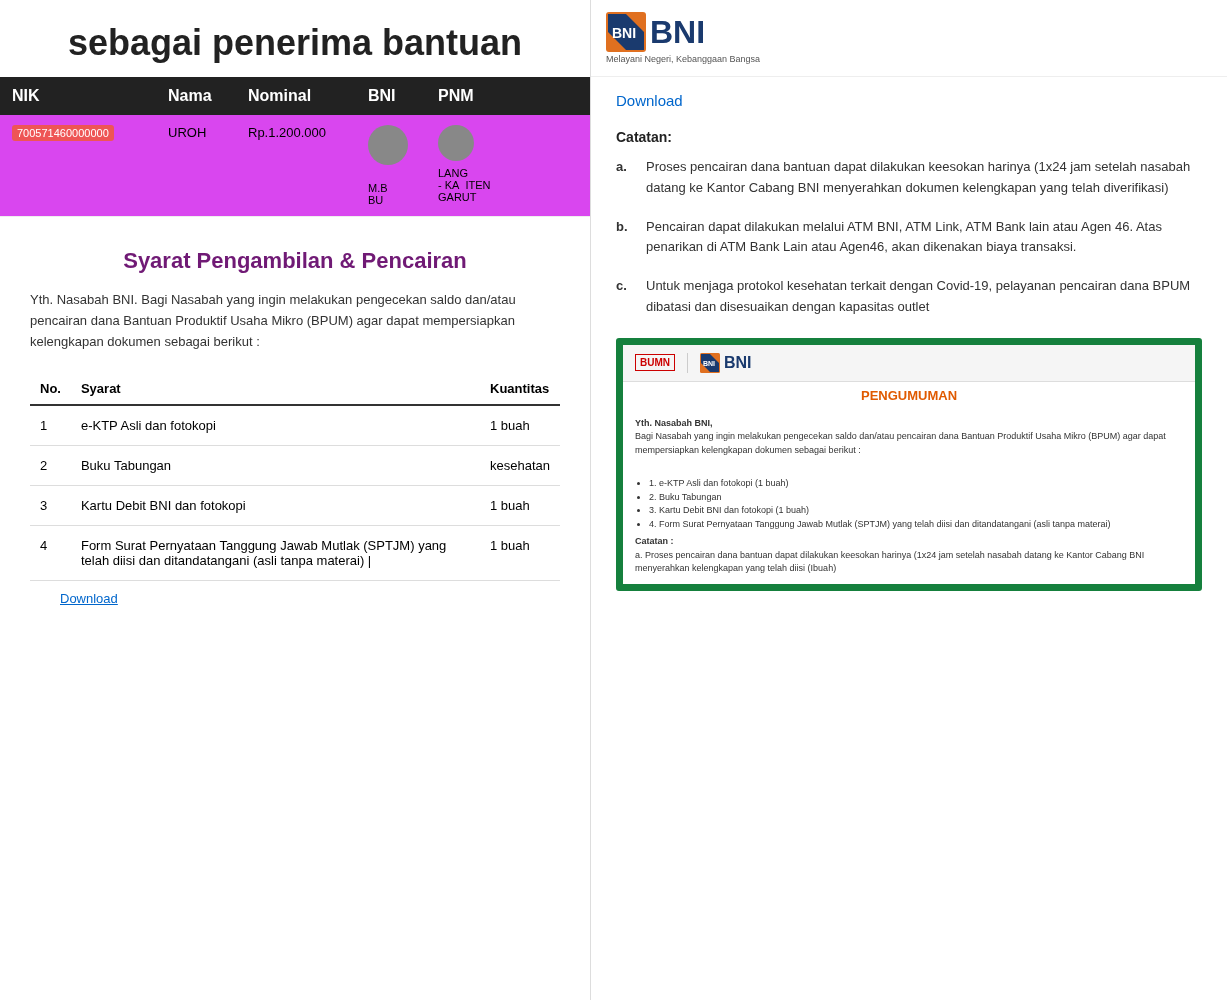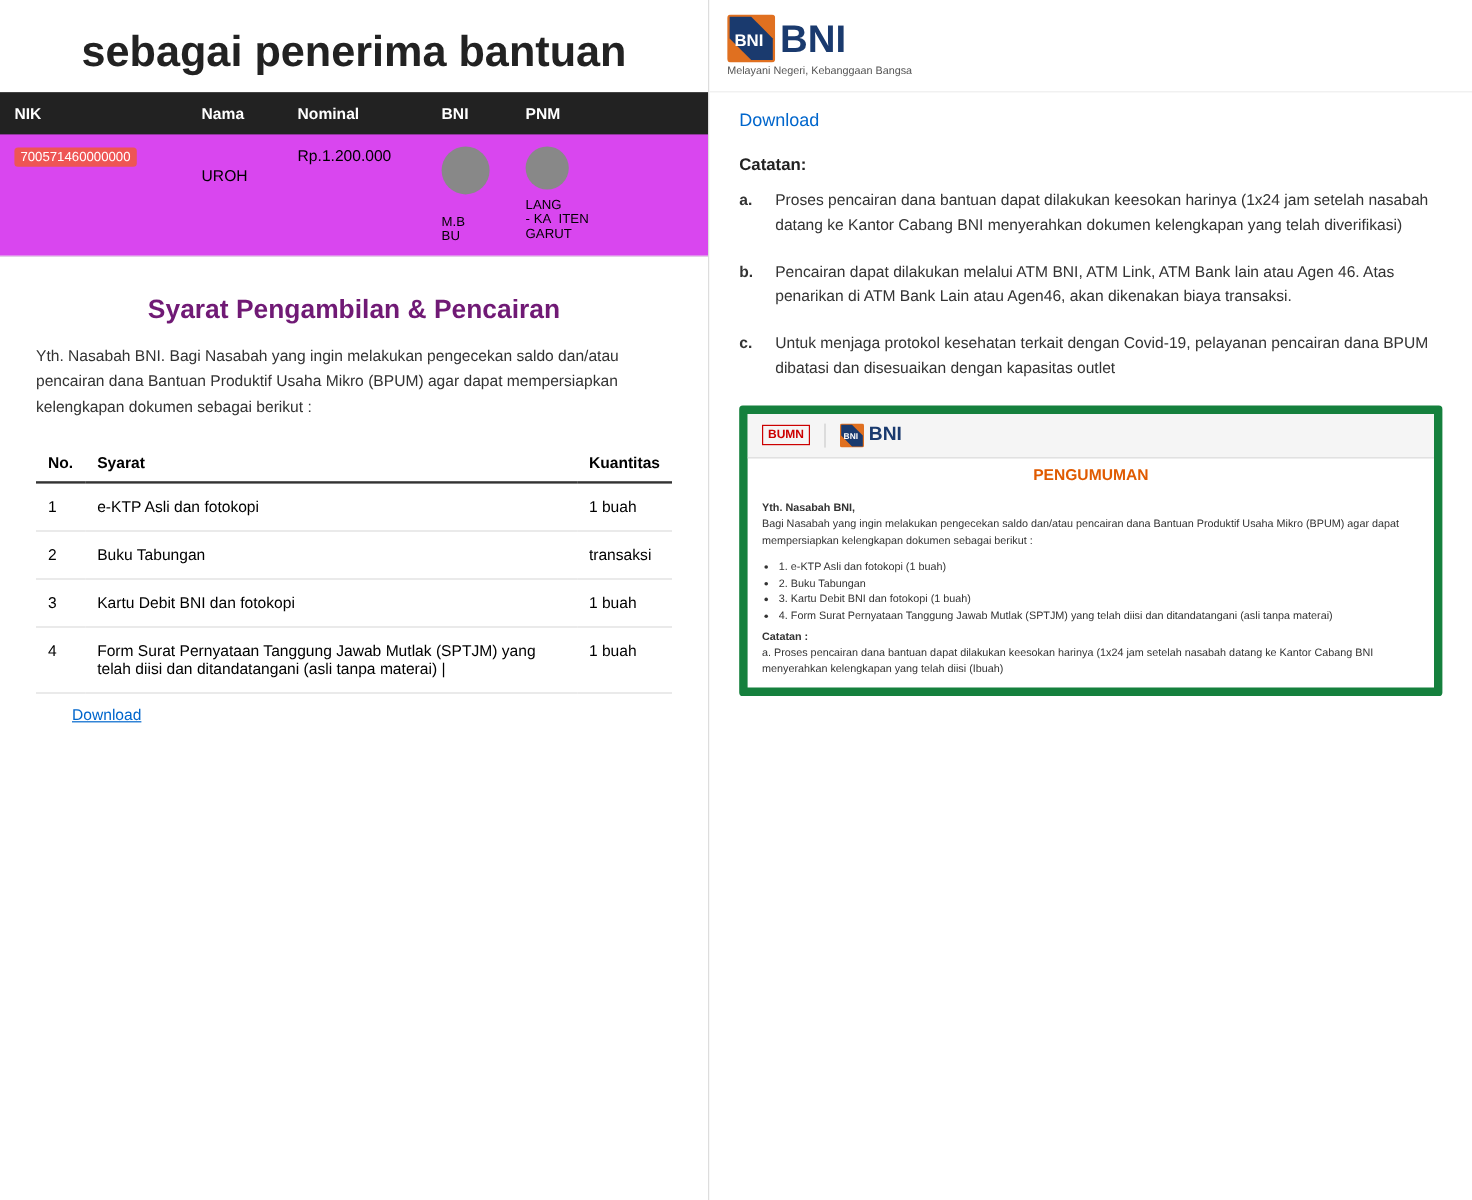--- a/index.html
+++ b/index.html
@@ -33,21 +33,21 @@
     .table-section {
       width: 100%;
       background: #222;
     }
 
     .table-header {
       display: flex;
       background: #222;
       color: #fff;
       font-weight: bold;
-      font-size: 13px;
+      font-size: 16px;
     }
 
     .table-header .col-nik { width: 160px; padding: 10px 12px; }
     .table-header .col-nama { width: 80px; padding: 10px 8px; }
     .table-header .col-nominal { width: 120px; padding: 10px 8px; }
     .table-header .col-bni { width: 70px; padding: 10px 8px; }
     .table-header .col-pnm { width: 100px; padding: 10px 8px; }
 
     .table-row-data {
       display: flex;
@@ -64,21 +64,21 @@
 
     .nik-value {
       background: #e55;
       color: #fff;
       border-radius: 3px;
       padding: 2px 5px;
       font-size: 11px;
       display: inline-block;
     }
 
-    .table-row-data .col-nama { width: 80px; padding: 10px 8px; margin-top: 17px; }
+    .table-row-data .col-nama { width: 80px; padding: 10px 8px; }
     .table-row-data .col-nominal { width: 120px; padding: 10px 8px; }
     .table-row-data .col-bni { width: 70px; padding: 10px 8px; font-size: 12px; }
     .table-row-data .col-pnm { width: 100px; padding: 10px 8px; font-size: 12px; }
 
     .avatar-placeholder {
       width: 40px;
       height: 40px;
       background: #888;
       border-radius: 50%;
       display: inline-block;
@@ -313,21 +313,21 @@
       </thead>
       <tbody id="syarat-tbody">
       <tr>
       <td>1</td>
       <td>e-KTP Asli dan fotokopi</td>
       <td>1 buah</td>
     </tr>
           <tr>
       <td>2</td>
       <td>Buku Tabungan</td>
-      <td>transaksi</td>
+      <td>kesehatan</td>
     </tr>
           <tr>
       <td>3</td>
       <td>Kartu Debit BNI dan fotokopi</td>
       <td>1 buah</td>
     </tr>
           <tr>
       <td>4</td>
       <td>Form Surat Pernyataan Tanggung Jawab Mutlak (SPTJM) yang telah diisi dan ditandatangani (asli tanpa materai) |</td>
       <td>1 buah</td>
@@ -390,21 +390,21 @@
               <text x="6" y="26" font-size="14" font-weight="bold" fill="white" font-family="Arial">BNI</text>
             </svg>
             <span style="font-size:16px;font-weight:bold;color:#1a3a6e;margin-left:2px;">BNI</span>
           </div>
         </div>
       </div>
       <div class="doc-title">PENGUMUMAN</div>
       <div class="doc-body">
         <p style="font-weight:bold;">Yth. Nasabah BNI,</p>
         <p>Bagi Nasabah yang ingin melakukan pengecekan saldo dan/atau pencairan dana Bantuan Produktif Usaha Mikro (BPUM) agar dapat mempersiapkan kelengkapan dokumen sebagai berikut :</p>
-        <ul id="doc-items-list" style="margin:9px 0 4px 14px;">
+        <ul id="doc-items-list" style="margin:20px 0 4px 14px;">
             <li>1. e-KTP Asli dan fotokopi (1 buah)</li>
             <li>2. Buku Tabungan</li>
             <li>3. Kartu Debit BNI dan fotokopi (1 buah)</li>
             <li>4. Form Surat Pernyataan Tanggung Jawab Mutlak (SPTJM) yang telah diisi dan ditandatangani (asli tanpa materai)</li>
           </ul>
         <p style="font-weight:bold;margin-top:4px;">Catatan :</p>
         <p>a. Proses pencairan dana bantuan dapat dilakukan keesokan harinya (1x24 jam setelah nasabah datang ke Kantor Cabang BNI menyerahkan kelengkapan yang telah diisi (Ibuah)</p>
       </div>
     </div>
   </div>

